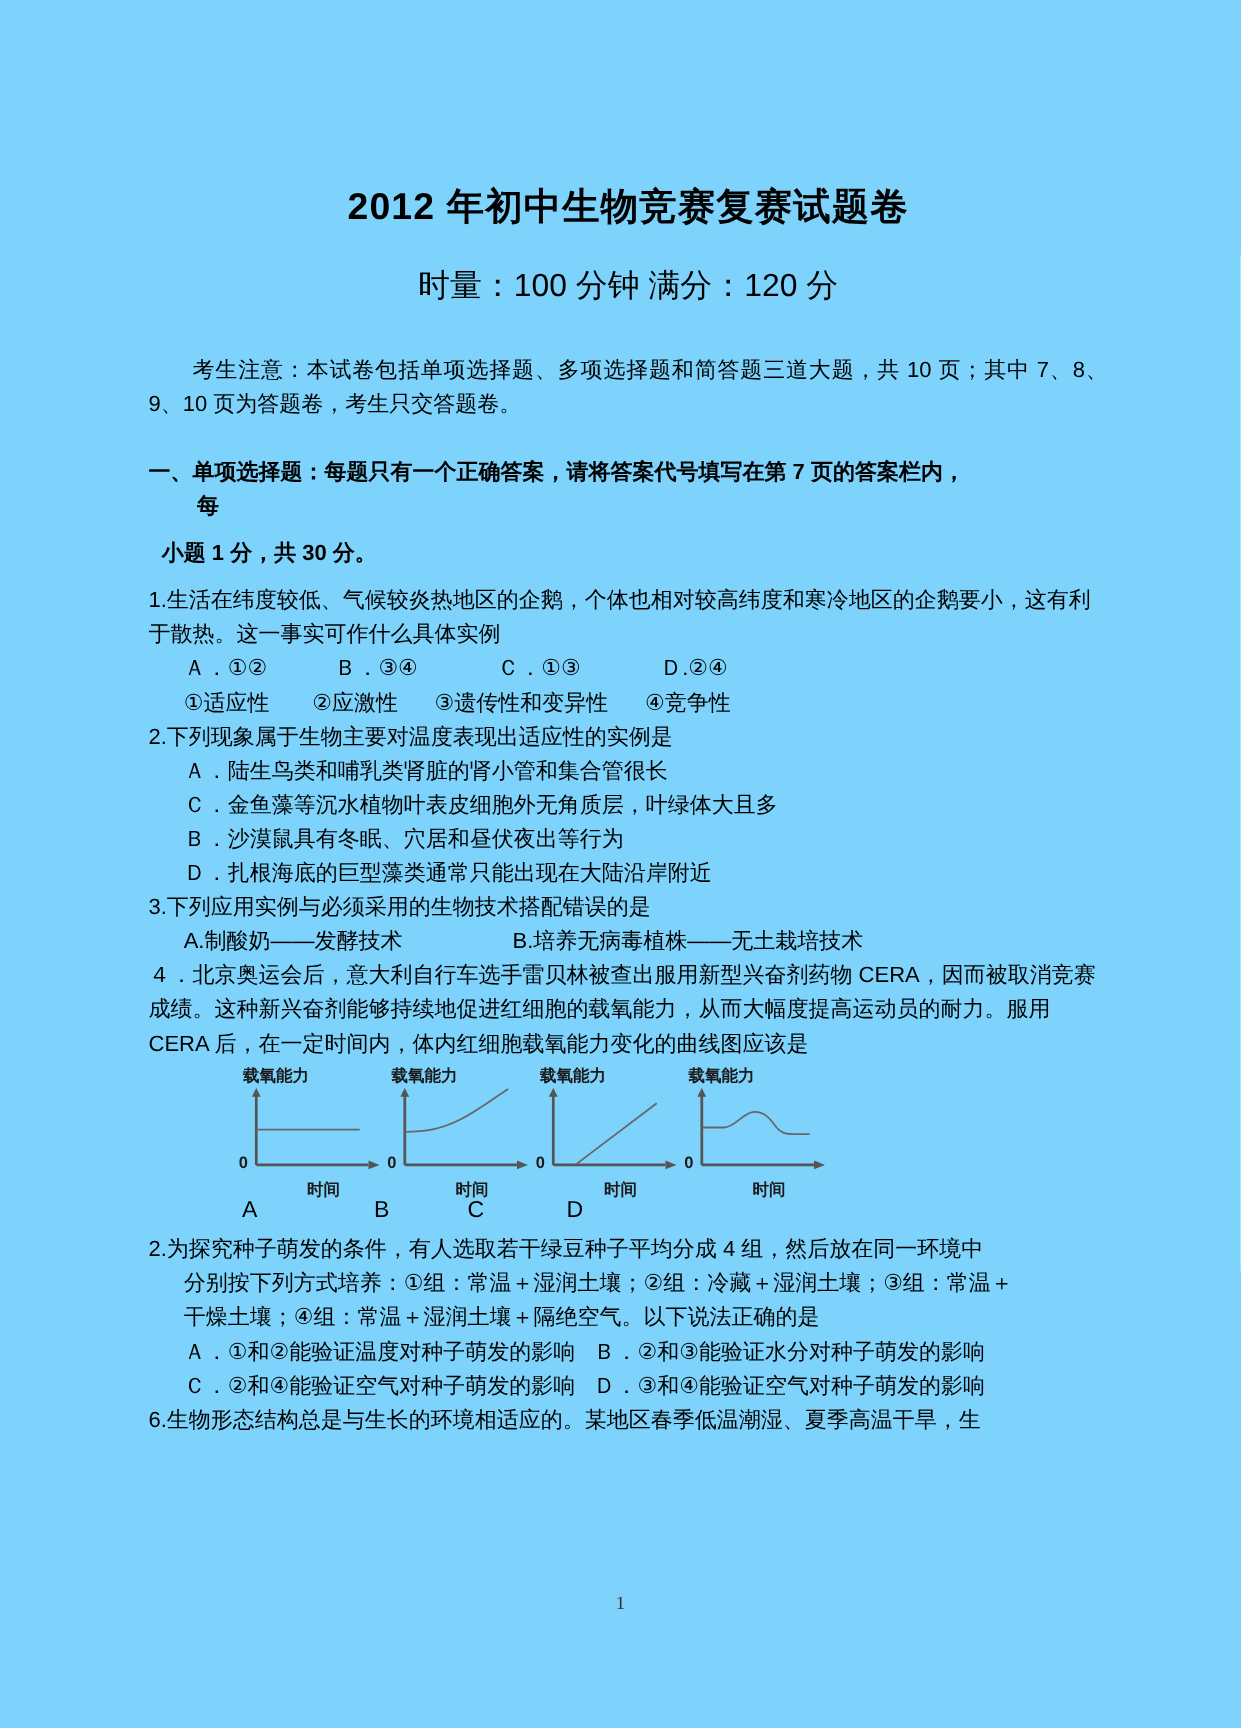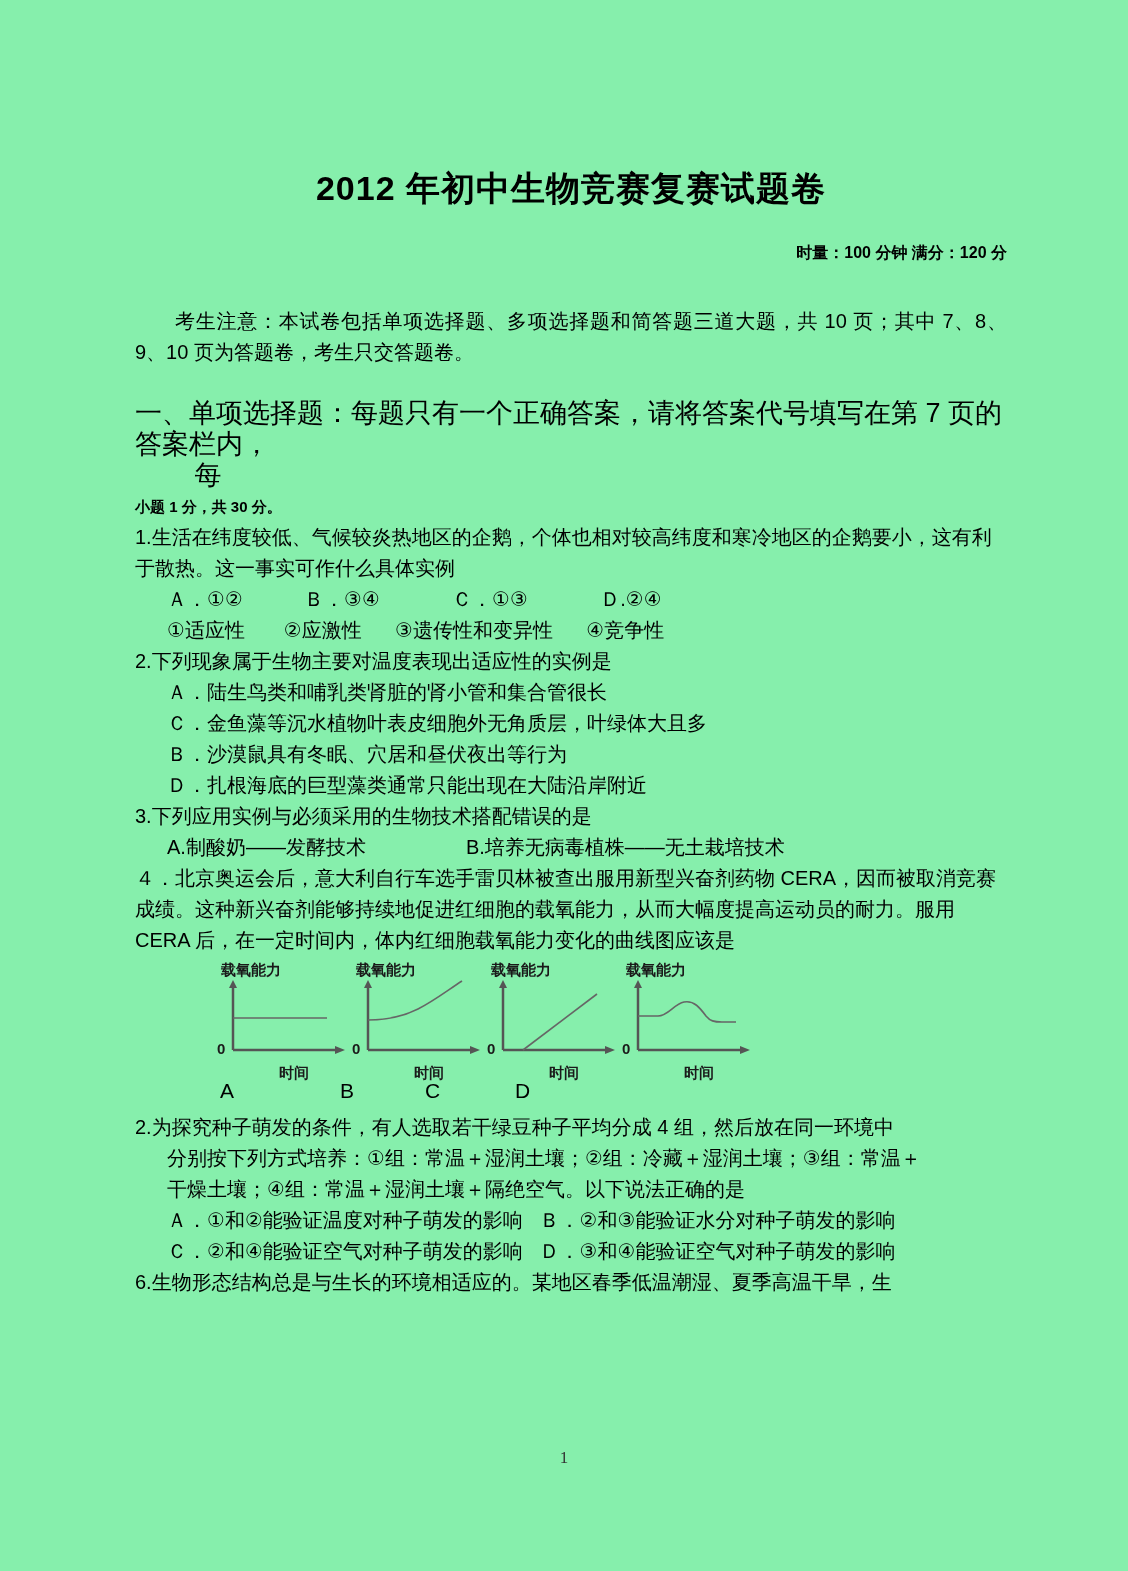--- a/index.html
+++ b/index.html
@@ -8,21 +8,21 @@
     background: #ffffff;
   }
   body {
     font-family: "Liberation Sans", "DejaVu Sans", sans-serif;
     color: #000000;
   }
   .page {
     position: relative;
     width: 1128px;
     height: 1571px;
-    background: #86efac;
+    background: #7dd3fc;
     box-sizing: border-box;
     padding: 0;
     overflow: hidden;
   }
   .content {
     position: absolute;
     left: 135px;
     top: 0;
     width: 872px;
   }
@@ -30,53 +30,53 @@
   .doc-title {
     text-align: center;
     font-size: 34px;
     font-weight: bold;
     letter-spacing: 1px;
     margin: 0;
     padding-top: 168px;
     line-height: 1.2;
   }
   .doc-subtitle {
-    text-align: right;
-    font-size: 16px;
-    font-weight: bold;
+    text-align: center;
+    font-size: 29px;
+    font-weight: normal;
     margin: 0;
     padding-top: 34px;
     line-height: 1.2;
   }
 
   .notice {
     font-size: 20px;
     line-height: 31px;
     margin: 0;
     padding-top: 44px;
     text-indent: 2em;
     text-align: justify;
   }
 
   .section-head {
-    font-size: 27px;
-    font-weight: normal;
+    font-size: 20px;
+    font-weight: bold;
     line-height: 31px;
     margin: 0;
     padding-top: 30px;
   }
   .section-head .wrapline {
     display: block;
     padding-left: 2.2em;
   }
   .section-head-cont {
-    font-size: 15px;
-    font-weight: bold;
-    line-height: 31px;
-    margin: 0;
+    font-size: 20px;
+    font-weight: bold;
+    line-height: 31px;
+    margin: 12px;
   }
 
   .q {
     font-size: 20px;
     line-height: 31px;
     margin: 0;
   }
   .opt {
     font-size: 20px;
     line-height: 31px;

